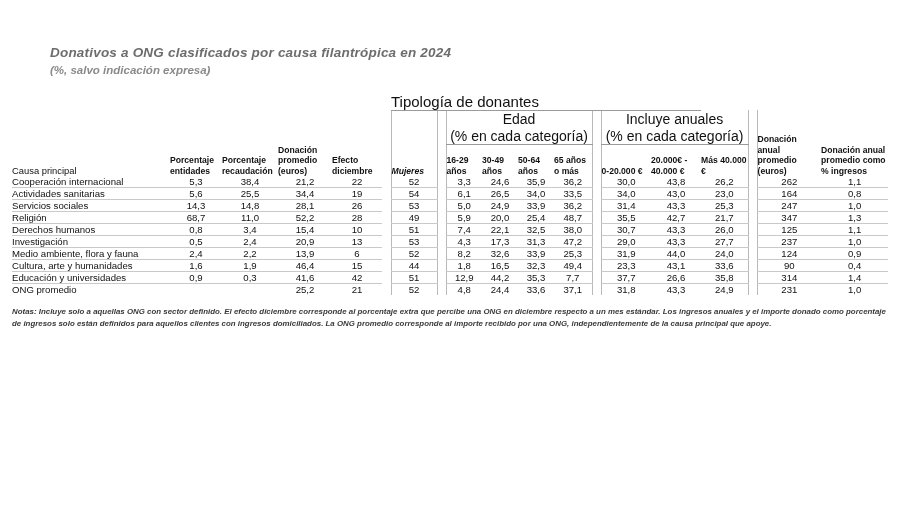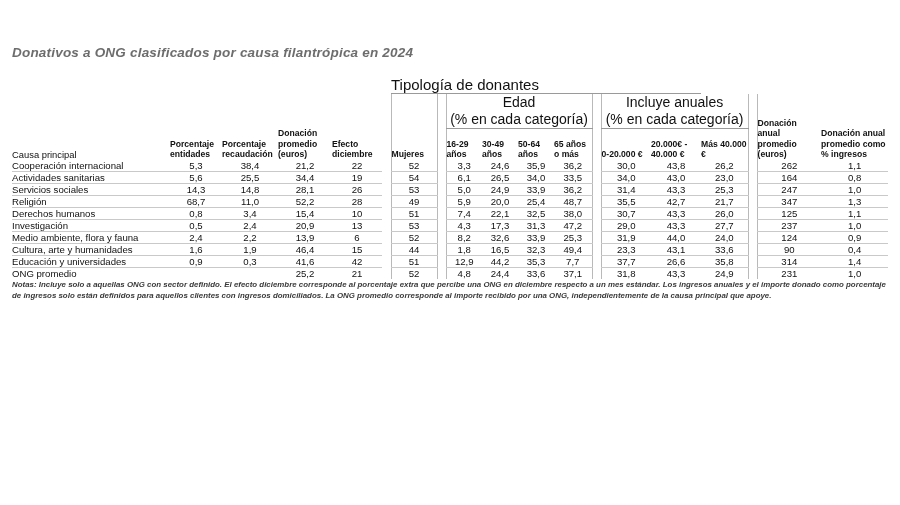--- a/index.html
+++ b/index.html
@@ -6,21 +6,21 @@
   body{
     width:900px;height:505px;
     background:#ffffff;
     font-family:"Liberation Sans", sans-serif;
     color:#1b1b1b;
     overflow:hidden;
   }
   .sheet{position:relative;width:900px;height:505px;box-sizing:border-box;padding:0 12px;}
 
   
-  .title-block{padding-top:44px;}
+  .title-block{padding-top:44px;margin-left:38px;}
   .title{
     font-size:13.5px;font-weight:bold;font-style:italic;
     color:#6d6d6d;letter-spacing:.2px;line-height:1.35;
   }
   .subtitle{
     font-size:11.5px;font-style:italic;font-weight:bold;
     color:#8a8a8a;line-height:1.35;margin-top:1px;
   }
 
   
@@ -71,38 +71,40 @@
   }
   tr.datarow > td{border-bottom:1px solid #c9c9c9;}
   tr.lastrow > td{border-bottom:none;}
   tr.avgrow > td{border-top:1.2px solid #8f8f8f;}
 
   
   .gap{width:9px;}
 
   
   .notes{
+    margin-top:11px;
     font-size:7.9px;font-style:italic;font-weight:bold;
     color:#3a3a3a;line-height:1.45;
     width:876px;
   }
   .notes .lbl{font-style:italic;font-weight:bold;}
   .source{
     margin-top:5px;
     font-size:7.9px;font-style:italic;font-weight:bold;
     color:#3a3a3a;line-height:1.45;
   }
 </style>
 </head>
 <body>
 
 <div class="sheet">
 
   <div class="title-block">
     <div class="title">Donativos a ONG clasificados por causa filantrópica en 2024</div>
+    <div class="subtitle">(%, salvo indicación expresa)</div>
   </div>
 
   <table class="grid">
     <colgroup>
       <col style="width:158px">
       <col style="width:52px">
         <col style="width:56px">
         <col style="width:54px">
         <col style="width:50px">
       <col style="width:9px">
@@ -126,21 +128,21 @@
       <td colspan="5"></td>
       <td class="gap"></td>
       <td class="hgroup b-bot" colspan="9">Tipología de donantes</td>
       <td class="gap"></td>
       <td colspan="2"></td>
     </tr>
 
     <tr>
       <td colspan="5"></td>
       <td class="gap"></td>
-      <td class="hcap small b-left b-right" rowspan="2" style="vertical-align: bottom;">Mujeres</td>
+      <td class="hcap small b-left b-right" rowspan="2" style="vertical-align: bottom; font-style: italic;">Mujeres</td>
       <td class="gap"></td>
       <td class="hsub b-bot b-left b-right" colspan="4">
         <div>Edad</div>
         <div>(% en cada categoría)</div>
       </td>
       <td class="gap"></td>
       <td class="hsub b-bot b-left b-right" colspan="3">
         <div>Incluye anuales</div>
         <div>(% en cada categoría)</div>
       </td>

